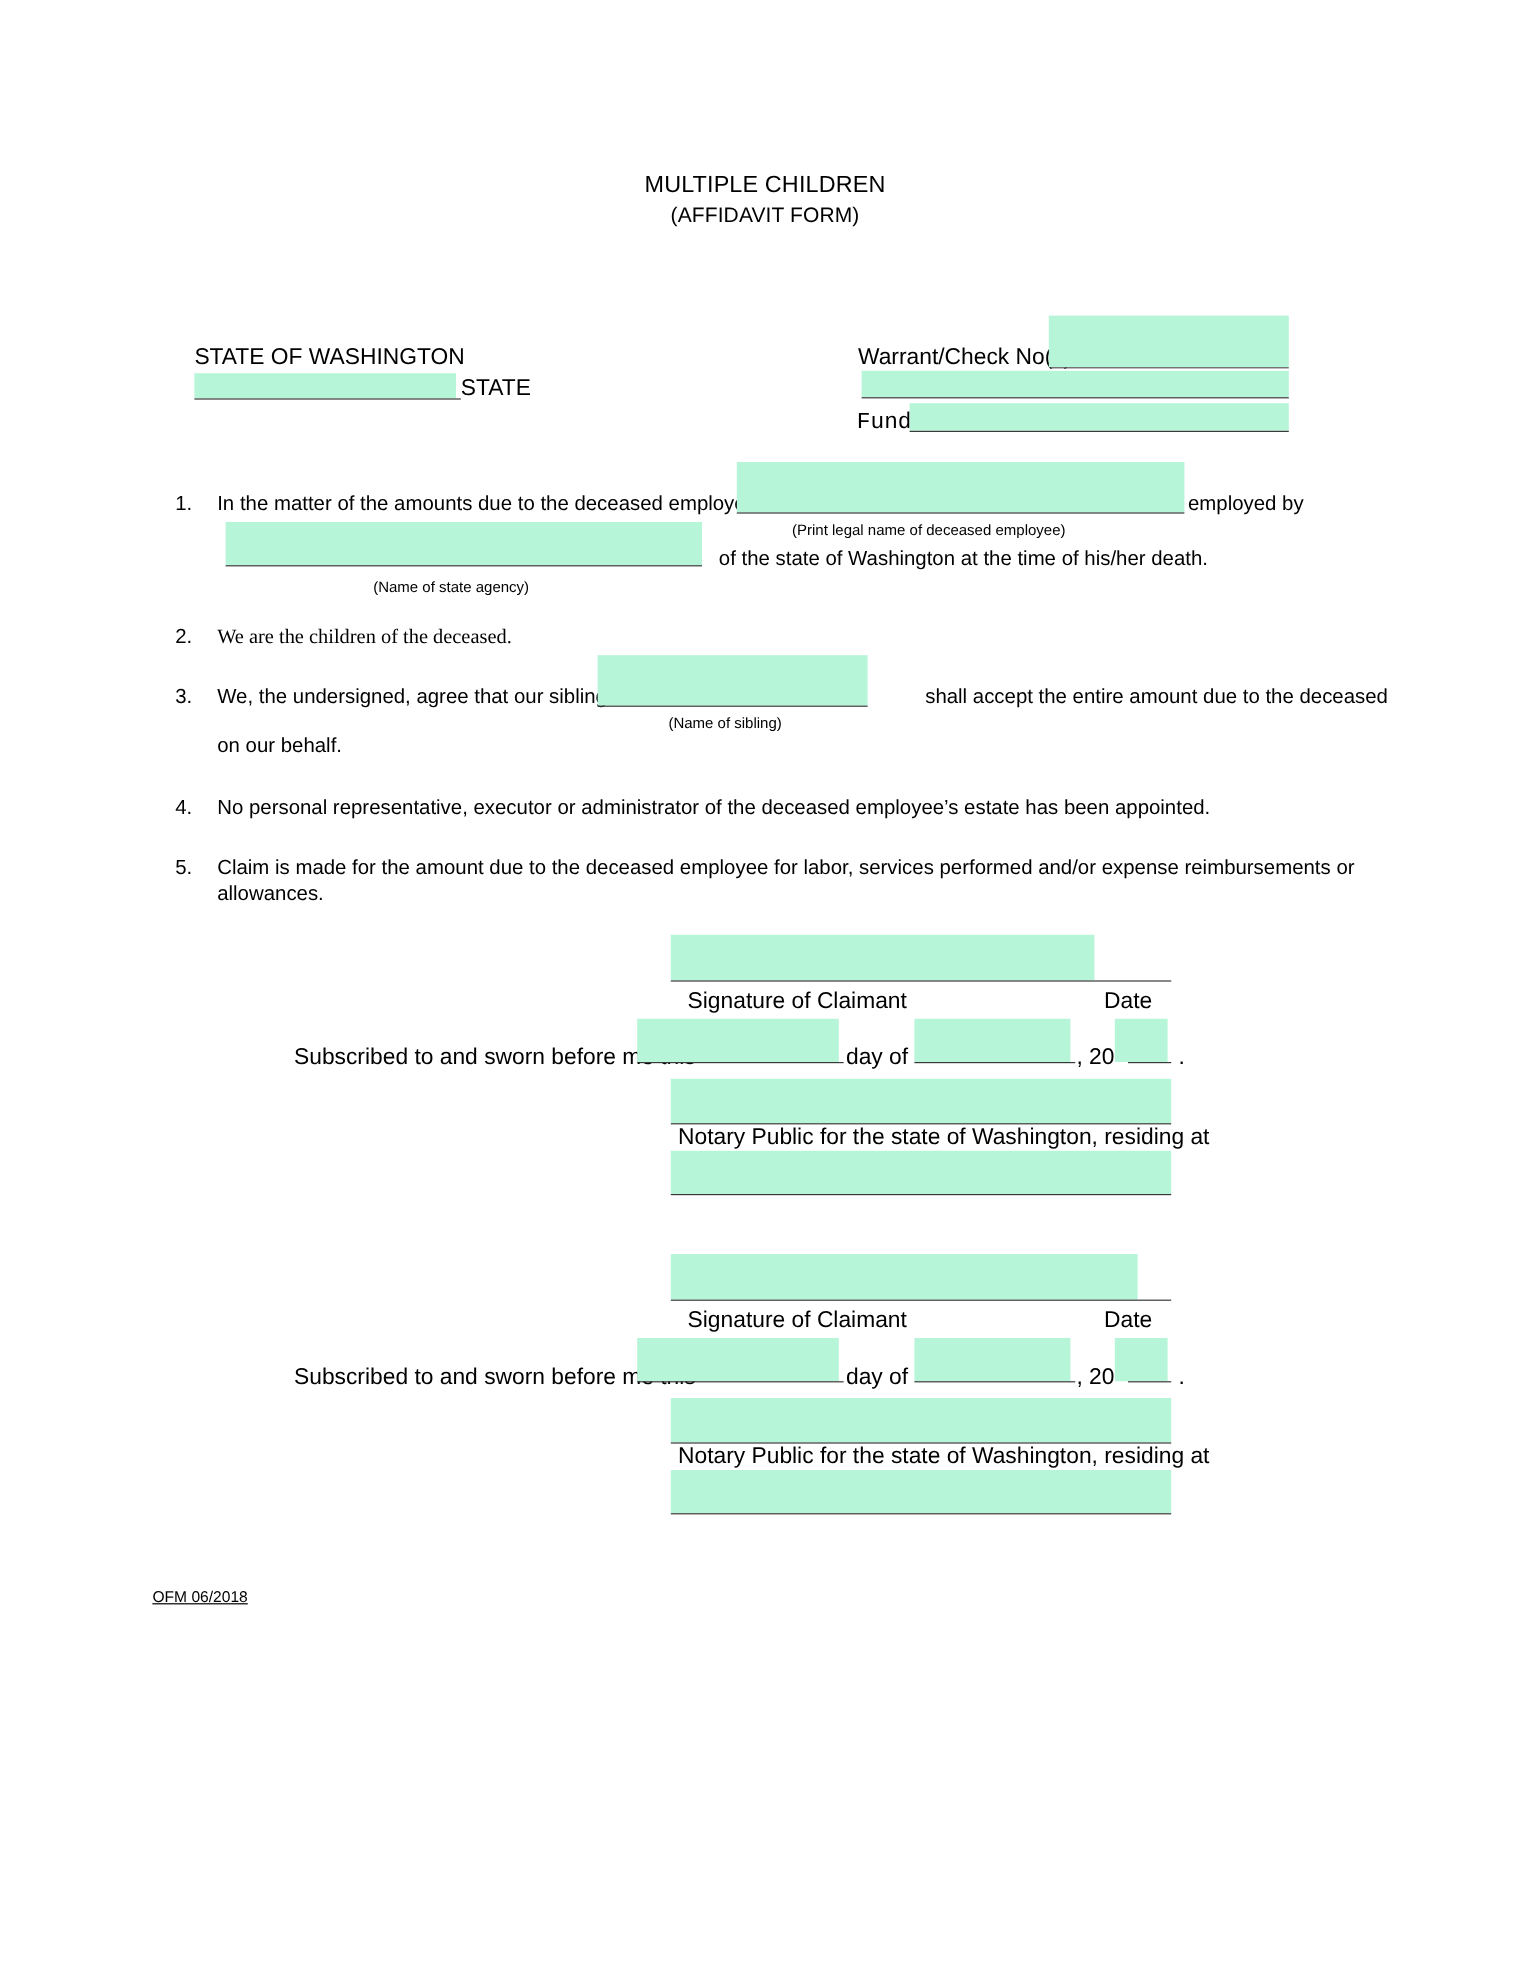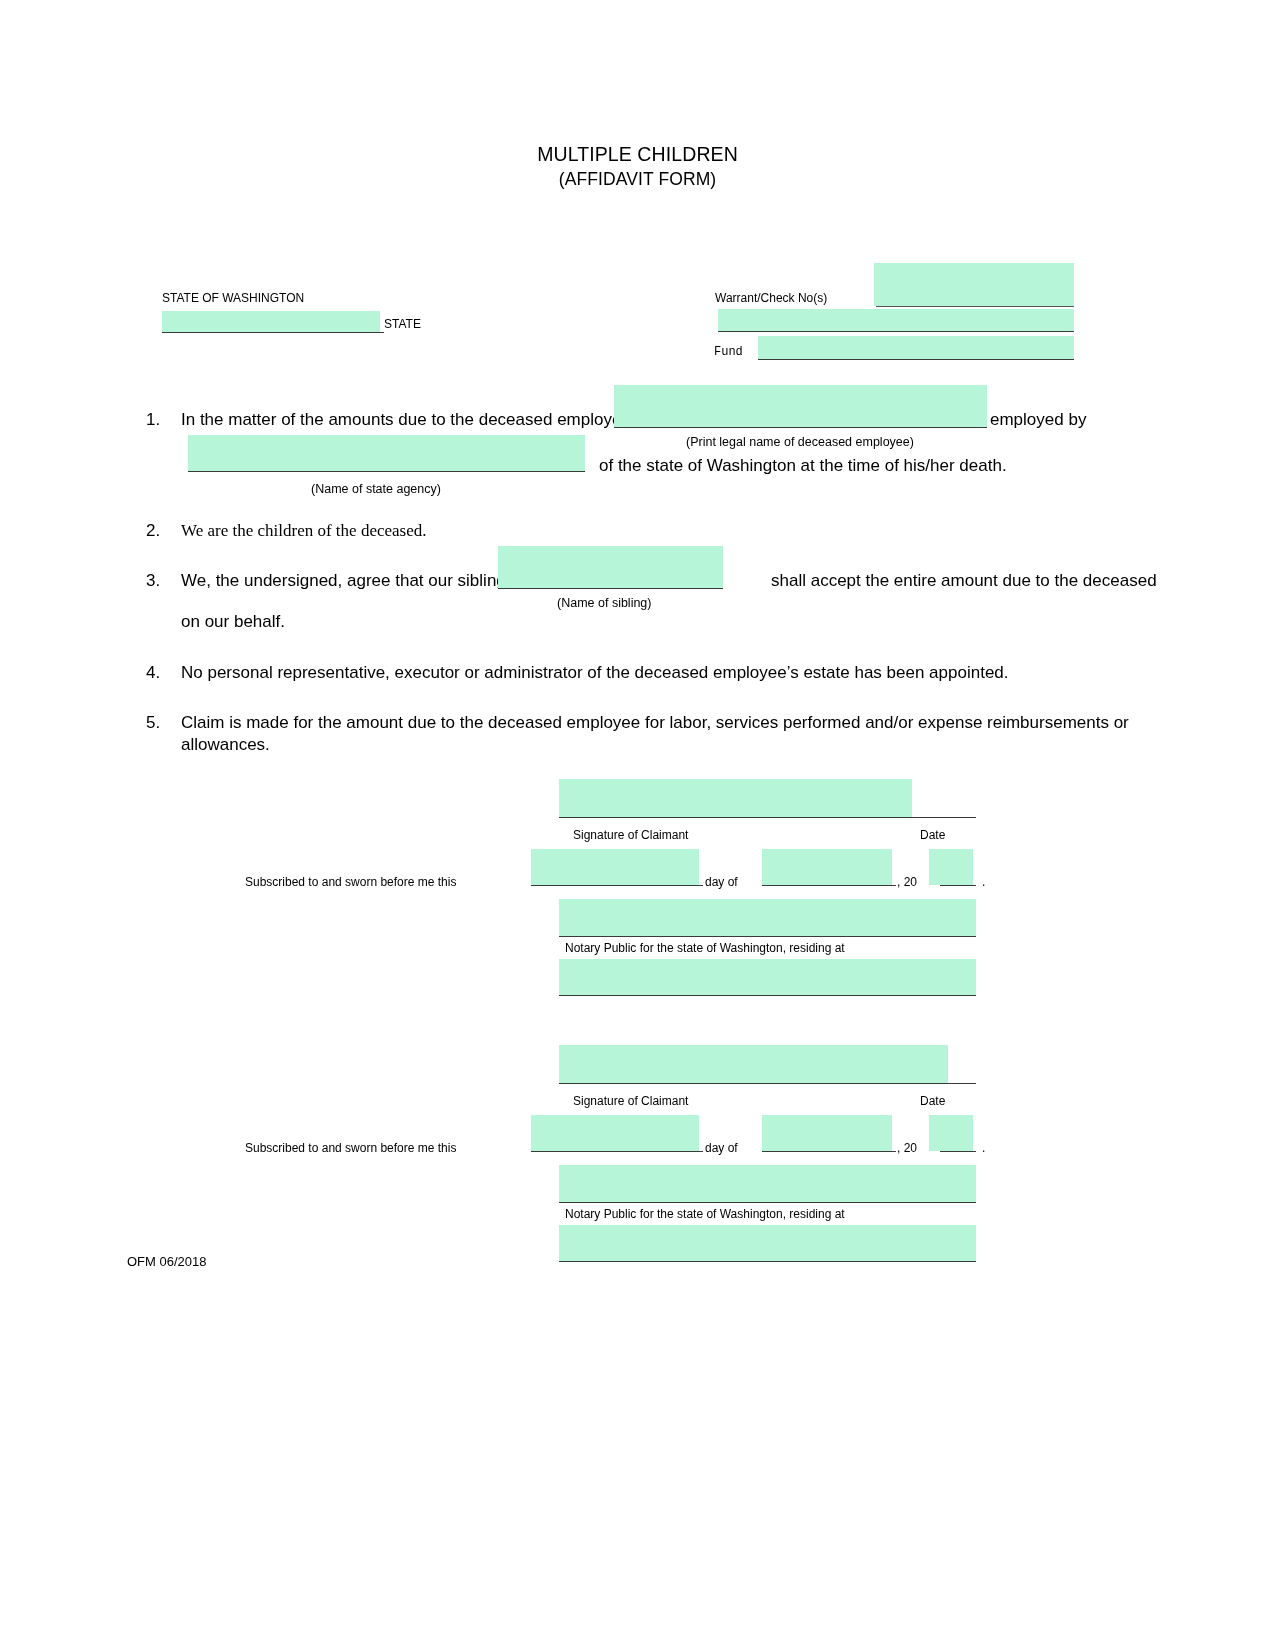--- a/index.html
+++ b/index.html
@@ -33,21 +33,21 @@
     letter-spacing: 0.1px;
     white-space: nowrap;
   }
   .title-line.small {
     font-size: 17.5px;
   }
 
   
   .txt {
     position: absolute;
-    font-size: 12px;
+    font-size: 19px;
     white-space: nowrap;
     line-height: 20px;
   }
   .txt.small {
     font-size: 12.5px;
   }
   .txt.footer {
     font-size: 13px;
   }
 
@@ -104,21 +104,21 @@
   <div class="txt" style="left:714px; top:342px;font-family:Liberation Mono, monospace;">Fund</div>
   <div class="fill" style="left:758px; top:336px; width:316px; height:23px;"></div>
   <div class="rule" style="left:758px; top:359px; width:316px;"></div>
 
   <div class="num" style="left:146px; top:410px;">1.</div>
   <div class="body-text" style="left:181px; top:410px;">In the matter of the amounts due to the deceased employee</div>
 
   <div class="fill" style="left:614px; top:385px; width:373px; height:42px;"></div>
   <div class="rule" style="left:614px; top:427px; width:373px;"></div>
   <div class="body-text" style="left:990px; top:410px;">employed by</div>
-  <div class="txt small" style="left:686px; top:432px;">(Print legal name of deceased employee)</div>
+  <div class="txt small" style="left:660px; top:432px;">(Print legal name of deceased employee)</div>
 
   <div class="fill" style="left:188px; top:435px; width:397px; height:36px;"></div>
   <div class="rule" style="left:188px; top:471px; width:397px;"></div>
   <div class="body-text" style="left:599px; top:456px;">of the state of Washington at the time of his/her death.</div>
   <div class="txt small" style="left:311px; top:479px;">(Name of state agency)</div>
 
   <div class="num" style="left:146px; top:521px;">2.</div>
   <div class="body-text" style="left:181px; top:521px;font-family:Liberation Serif, serif;">We are the children of the deceased.</div>
 
   <div class="num" style="left:146px; top:571px;">3.</div>
@@ -183,15 +183,15 @@
   <div class="rule" style="left:940px; top:1151px; width:36px;"></div>
   <div class="txt" style="left:982px; top:1138px;">.</div>
 
   <div class="fill" style="left:559px; top:1165px; width:417px; height:37px;"></div>
   <div class="rule" style="left:559px; top:1202px; width:417px;"></div>
   <div class="txt" style="left:565px; top:1204px;">Notary Public for the state of Washington, residing at</div>
 
   <div class="fill" style="left:559px; top:1225px; width:417px; height:36px;"></div>
   <div class="rule" style="left:559px; top:1261px; width:417px;"></div>
 
-  <div class="txt footer" style="left:127px; top:1252px;">OFM 06/2018</div>
+  <div class="txt footer" style="left:127px; top:1321px;text-decoration:underline;">OFM 06/2018</div>
 
 </div>
 
 </body></html>

